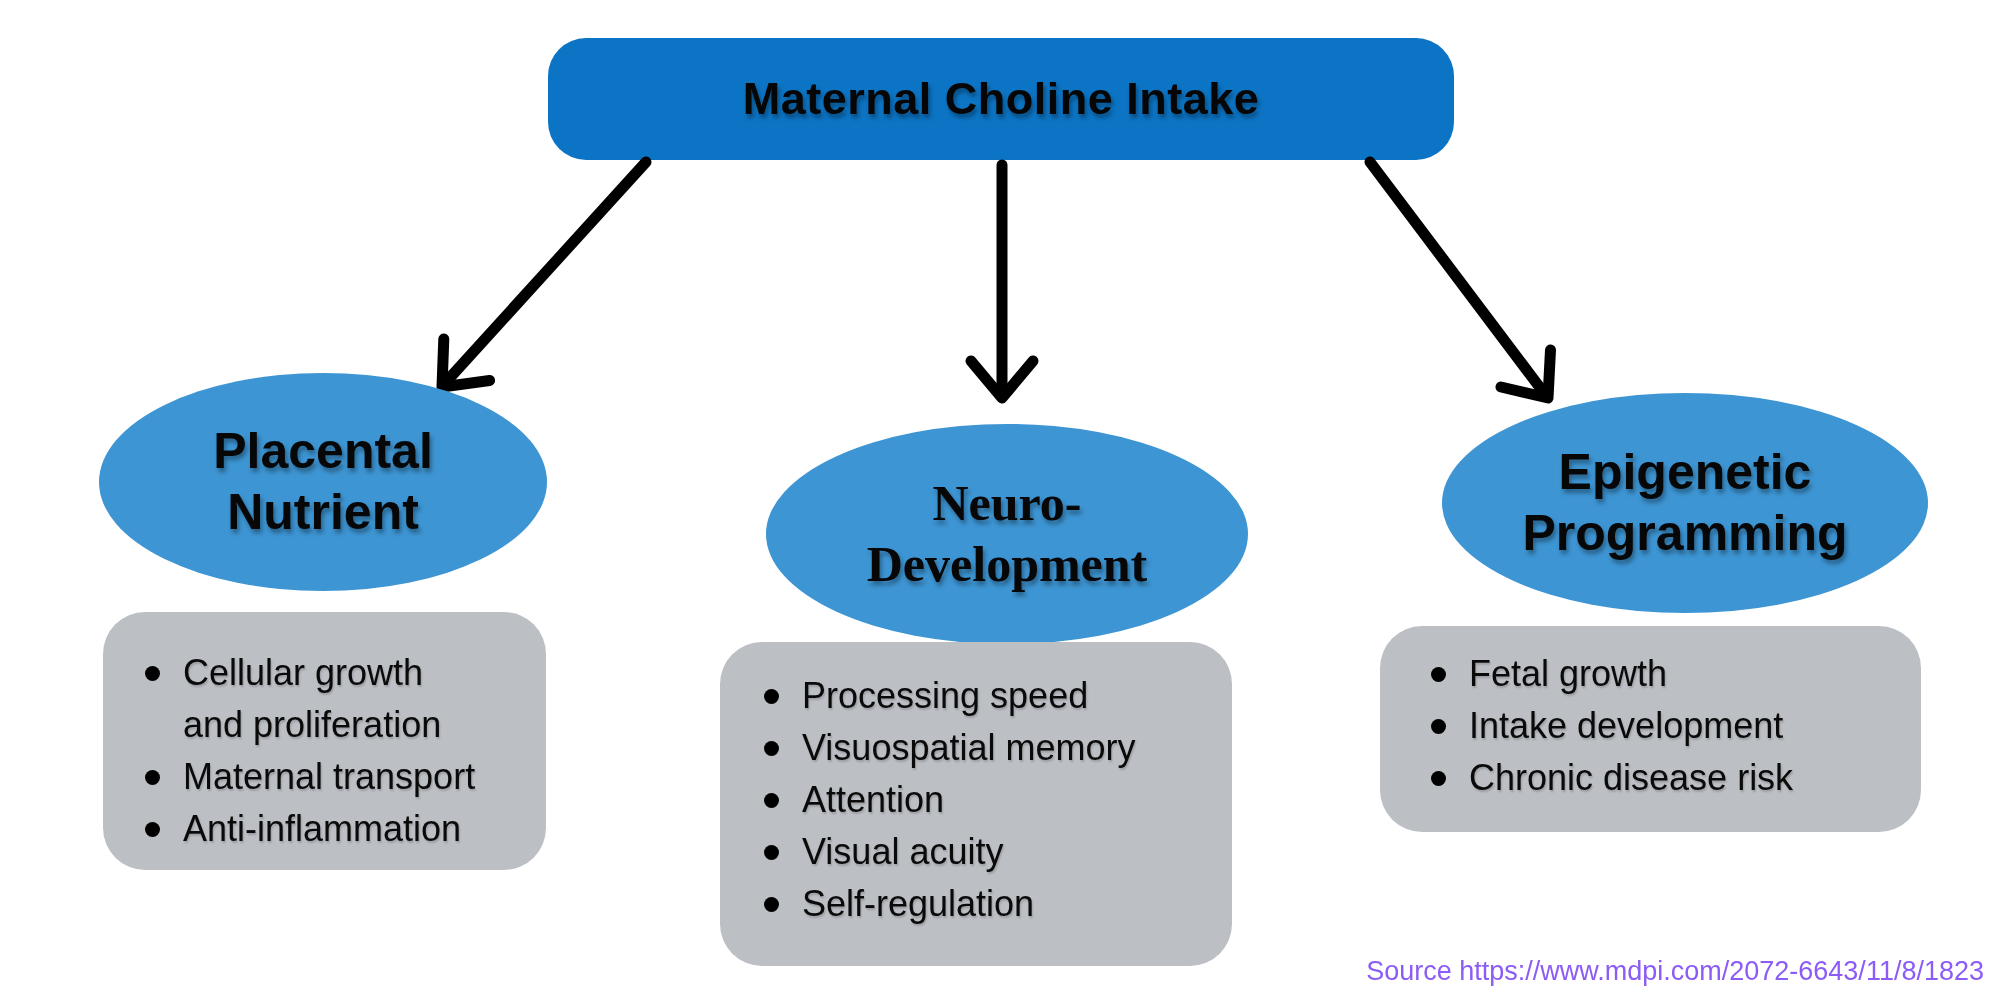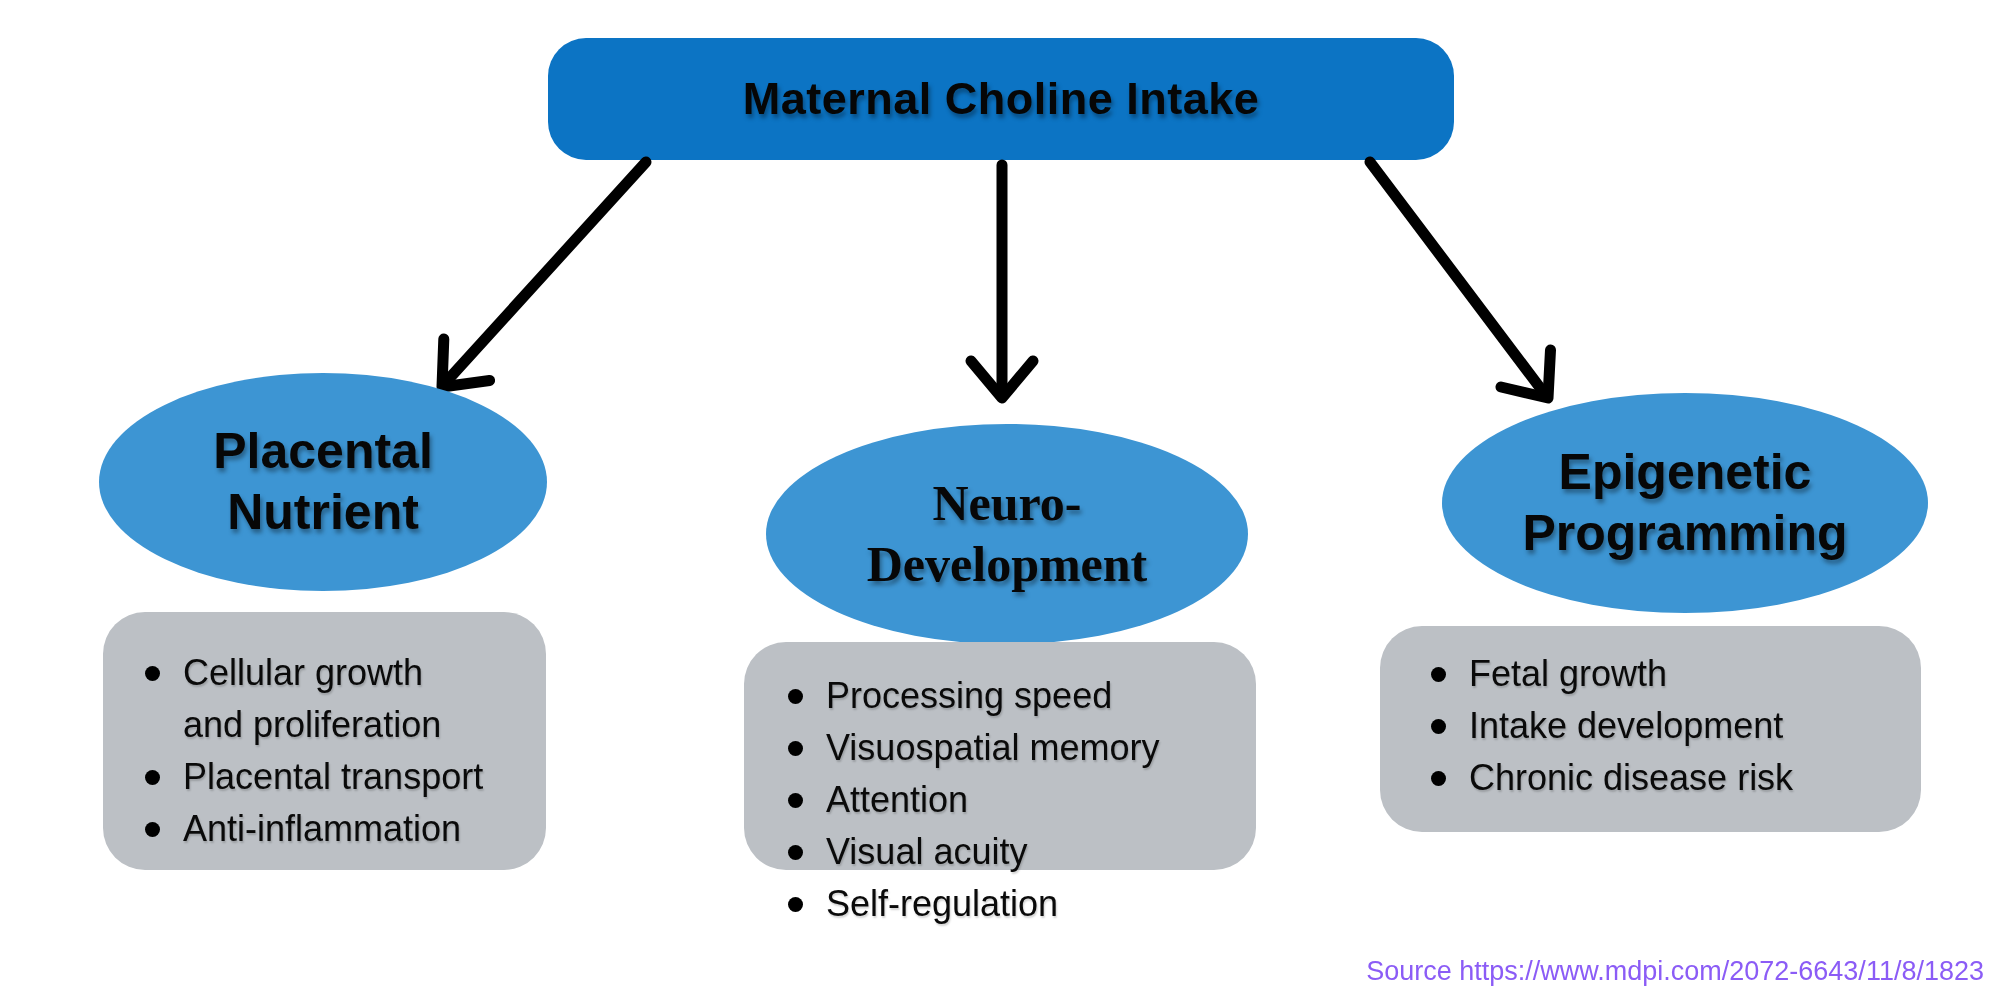--- a/index.html
+++ b/index.html
@@ -59,21 +59,21 @@
   .ellipse-mid   { left: 766px; top: 424px; width: 482px; height: 220px; font-family: Liberation Serif, serif; }
   .ellipse-right { left: 1442px; top: 393px; width: 486px; height: 220px; }
 
   
   .graybox {
     position: absolute;
     background: #bcc0c5;
     border-radius: 42px;
   }
   .graybox-left  { left: 103px; top: 612px; width: 443px; height: 258px; }
-  .graybox-mid   { left: 744px; top: 642px; width: 512px; height: 228px; }
+  .graybox-mid   { left: 720px; top: 642px; width: 512px; height: 324px; }
   .graybox-right { left: 1380px; top: 626px; width: 532px; height: 206px; padding-left: 9px; }
 
   .graybox ul {
     list-style: none;
     margin: 0;
   }
   .graybox-left  ul { padding: 26px 10px 0 34px; margin-top: 9px; }
   .graybox-mid   ul { padding: 28px 10px 0 36px; }
   .graybox-right ul { padding: 22px 10px 0 34px; }
 
@@ -129,21 +129,21 @@
   </svg>
 
   <div class="ellipse ellipse-left">
     <div class="hline">Placental</div>
     <div class="hline">Nutrient</div>
   </div>
   <div class="graybox graybox-left">
     <ul>
       <li>Cellular growth
 and proliferation</li>
-      <li>Placental transport</li>
+      <li>Maternal transport</li>
       <li>Anti-inflammation</li>
     </ul>
   </div>
 
   <div class="ellipse ellipse-mid">
     <div class="hline">Neuro-</div>
     <div class="hline">Development</div>
   </div>
   <div class="graybox graybox-mid">
     <ul>

